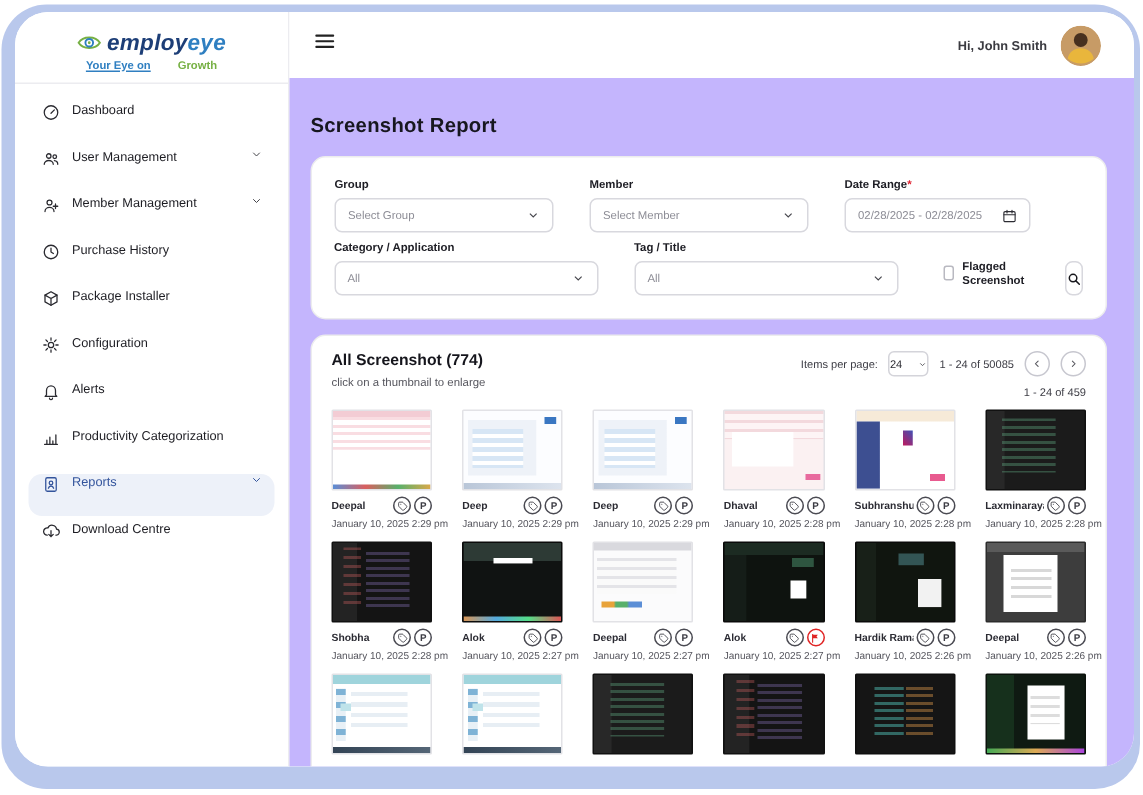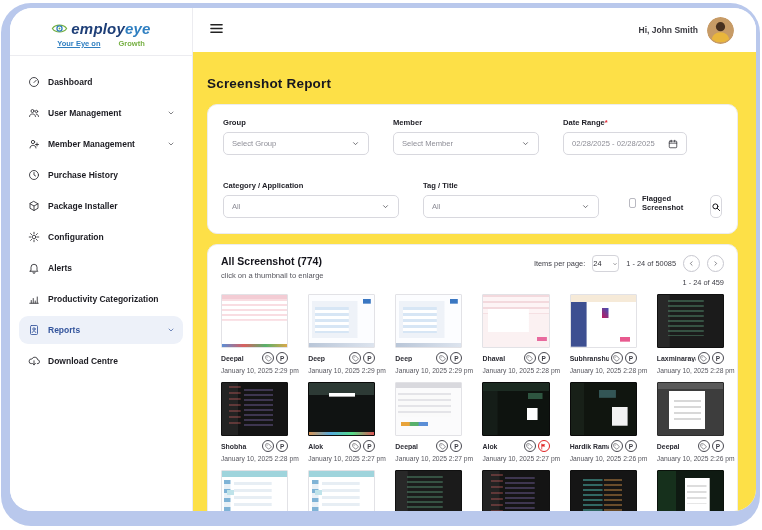--- a/index.html
+++ b/index.html
@@ -15,45 +15,45 @@
     border-bottom:1px solid #ececf0;padding-top:4px;}
   .logo-line{display:flex;align-items:center;gap:3px;font-style:italic;}
   .logo-line svg{width:17px;height:13px;}
   .brand{font-size:15px;font-weight:bold;letter-spacing:.2px;}
   .brand .b1{color:#1d3e77;}
   .brand .b2{color:#2f7fc1;}
   .tagline{font-size:7.5px;margin-top:2px;font-weight:bold;}
   .tagline .t1{color:#2f7fc1;text-decoration:underline;}
   .tagline .t2{color:#76b043;margin-left:18px;text-align:center;}
   .menu{padding:12px 9px;display:flex;flex-direction:column;gap:3px;}
-  .menu-item{display:flex;align-items:center;gap:8px;height:28px;padding:0 8px;border-radius:9px;
-    color:#1c1c22;font-size:8.5px;font-weight:bold;cursor:pointer;white-space:nowrap;}
+  .menu-item{display:flex;gap:8px;height:28px;padding:0 8px;border-radius:9px;
+    color:#1c1c22;font-size:8.5px;font-weight:normal;cursor:pointer;white-space:nowrap;}
   .menu-item .s-icon{width:13px;height:13px;flex-shrink:0;display:flex;align-items:center;justify-content:center;}
   .menu-item .s-icon svg{width:12px;height:12px;stroke:#2a2a30;fill:none;stroke-width:1.7;stroke-linecap:round;stroke-linejoin:round;}
   .menu-item .s-chevron{margin-left:auto;width:8px;height:8px;display:flex;}
   .menu-item .s-chevron svg{width:8px;height:8px;stroke:#44444a;fill:none;stroke-width:2;}
   .menu-item.active{background:#edf1f9;color:#33549c;}
   .menu-item.active .s-icon svg{stroke:#33549c;}
   .menu-item.active .s-chevron svg{stroke:#33549c;}
 
   
   .main{flex:1;display:flex;flex-direction:column;min-width:0;}
   .topbar{height:44px;background:#fff;display:flex;align-items:center;padding:0 22px 0 16px;flex-shrink:0;}
   .hamburger svg{width:15px;height:15px;stroke:#222;stroke-width:2.2;stroke-linecap:round;}
   .top-right{margin-left:auto;display:flex;align-items:center;gap:9px;}
   .greeting{font-size:8.5px;color:#3a3a40;font-weight:bold;}
   .avatar{width:27px;height:27px;border-radius:50%;overflow:hidden;flex-shrink:0;}
   .avatar svg{width:100%;height:100%;display:block;}
 
-  .content{flex:1;background:#fde047;padding:24px 18px 0 14px;overflow:hidden;position:relative;}
+  .content{flex:1;background:#c4b5fd;padding:24px 18px 0 14px;overflow:hidden;position:relative;}
   .page-title{font-size:13.5px;font-weight:bold;color:#17171f;letter-spacing:.2px;}
 
   .filter-card{margin-top:13px;background:#fff;border:1px solid #ececee;border-radius:10px;padding:13px 15px 15px;}
   .f-row{display:flex;gap:24px;}
-  .f-row + .f-row{margin-top:26px;align-items:flex-end;}
+  .f-row + .f-row{margin-top:5px;align-items:flex-end;justify-content:flex-end;}
   .field label{display:block;font-size:7.6px;font-weight:bold;color:#1d1d24;margin-bottom:5px;}
   .req{color:#e02432;}
   .select,.date-input{height:23px;border:1px solid #d8d8de;border-radius:5px;background:#fff;display:flex;
     align-items:center;justify-content:space-between;padding:0 8px;font-size:7.6px;color:#8d8d96;cursor:pointer;}
   .select svg{width:9px;height:9px;stroke:#45454c;fill:none;stroke-width:2;}
   .date-input svg{width:10px;height:10px;stroke:#2c2c33;fill:none;stroke-width:1.8;stroke-linecap:round;}
   .w1{width:146px;} .w2{width:176px;}
   .check-wrap{display:flex;align-items:center;gap:6px;margin-left:6px;margin-bottom:6px;cursor:pointer;}
   .checkbox{width:10px;height:10px;border:1px solid #b9b9c1;border-radius:2px;background:#fff;}
   .check-label{font-size:7.6px;font-weight:bold;color:#1d1d24;}

